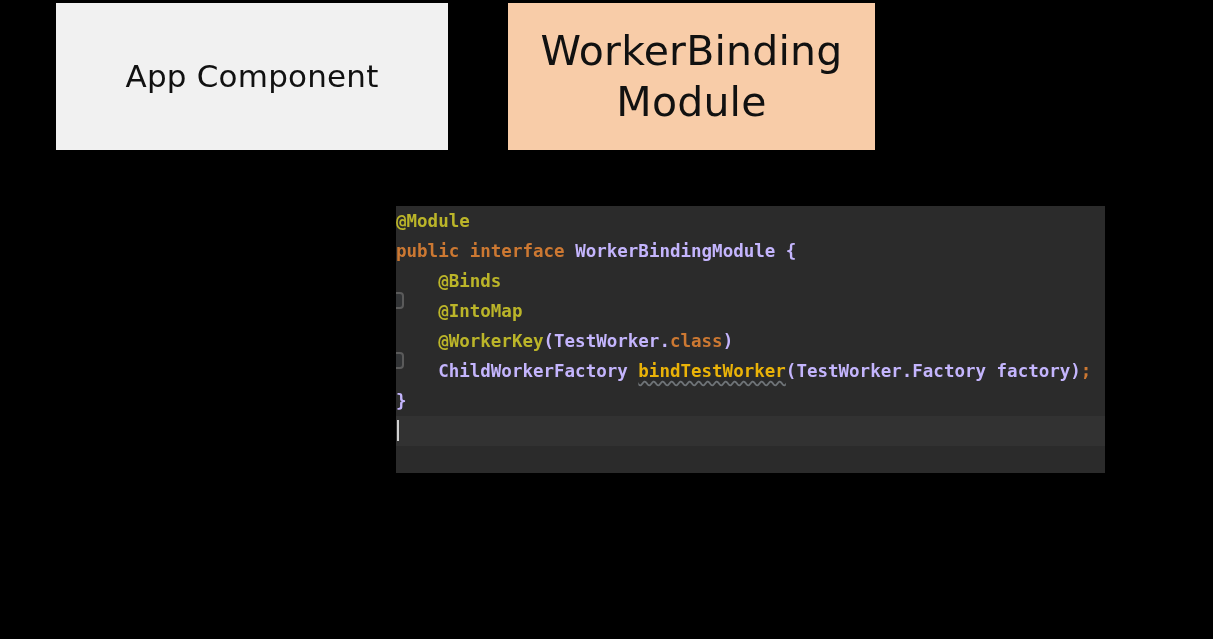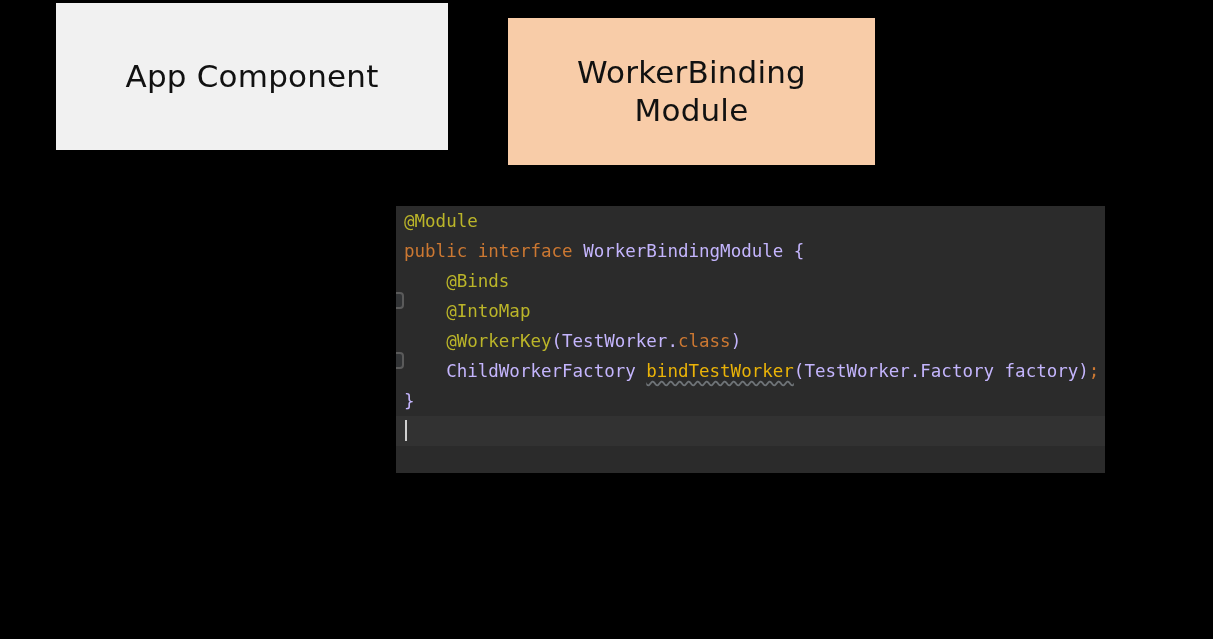--- a/index.html
+++ b/index.html
@@ -33,25 +33,25 @@
     left: 56px;
     top: 3px;
     width: 392px;
     height: 147px;
     background: #f1f1f1;
     font-size: 31px;
   }
 
   #node-worker-binding-module {
     left: 508px;
-    top: 18px;
+    top: 3px;
     width: 367px;
     height: 147px;
     background: #f8cca8;
-    font-size: 31px;
+    font-size: 41px;
   }
   #node-worker-binding-module .node-label {
     white-space: pre-line;
   }
 
   
   #code-panel {
     position: absolute;
     left: 396px;
     top: 206px;
@@ -102,22 +102,23 @@
     font-family: "DejaVu Sans Mono", monospace;
     font-size: 17.5px;
     line-height: 30px;
     white-space: pre;
     color: #a9b7c6;
   }
 
   .code-line {
     position: relative;
     height: 30px;
-    padding-left: 8px;
+    padding-left: 0;
     box-sizing: border-box;
+    font-weight: bold;
   }
 
   .code-line.current {
     background: #323232;
   }
 
   
   .caret {
     display: inline-block;
     width: 2px;

